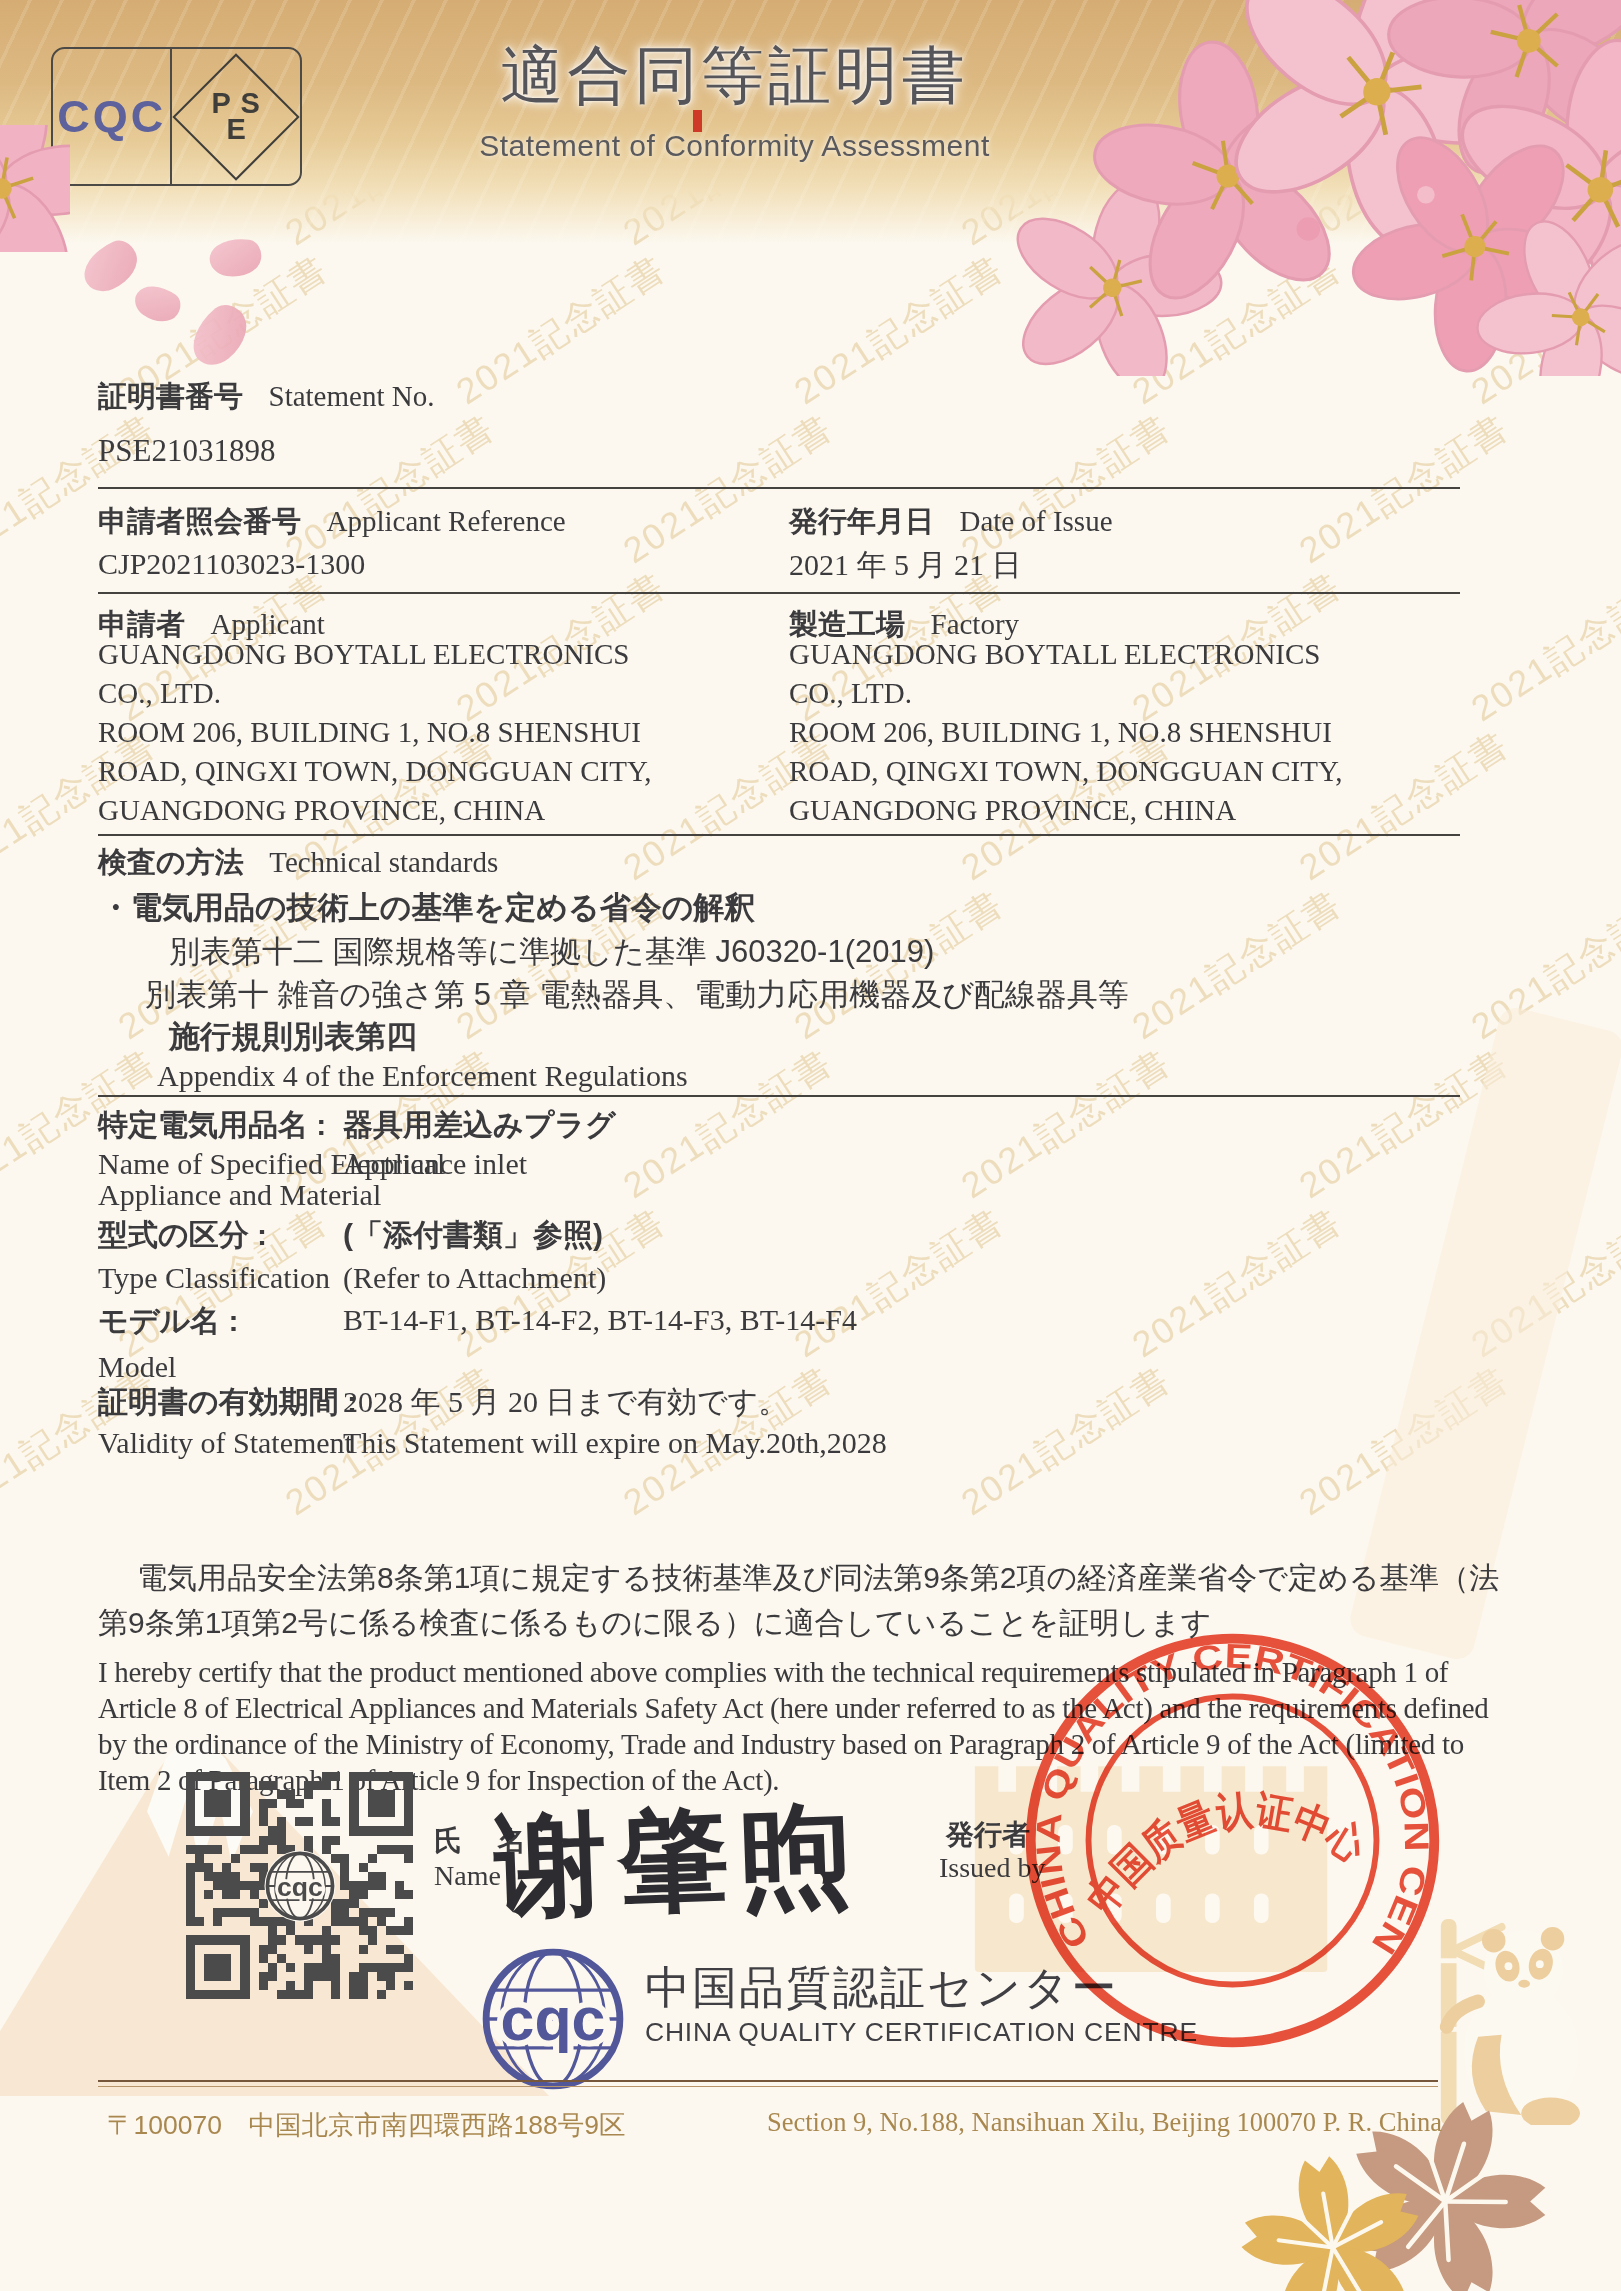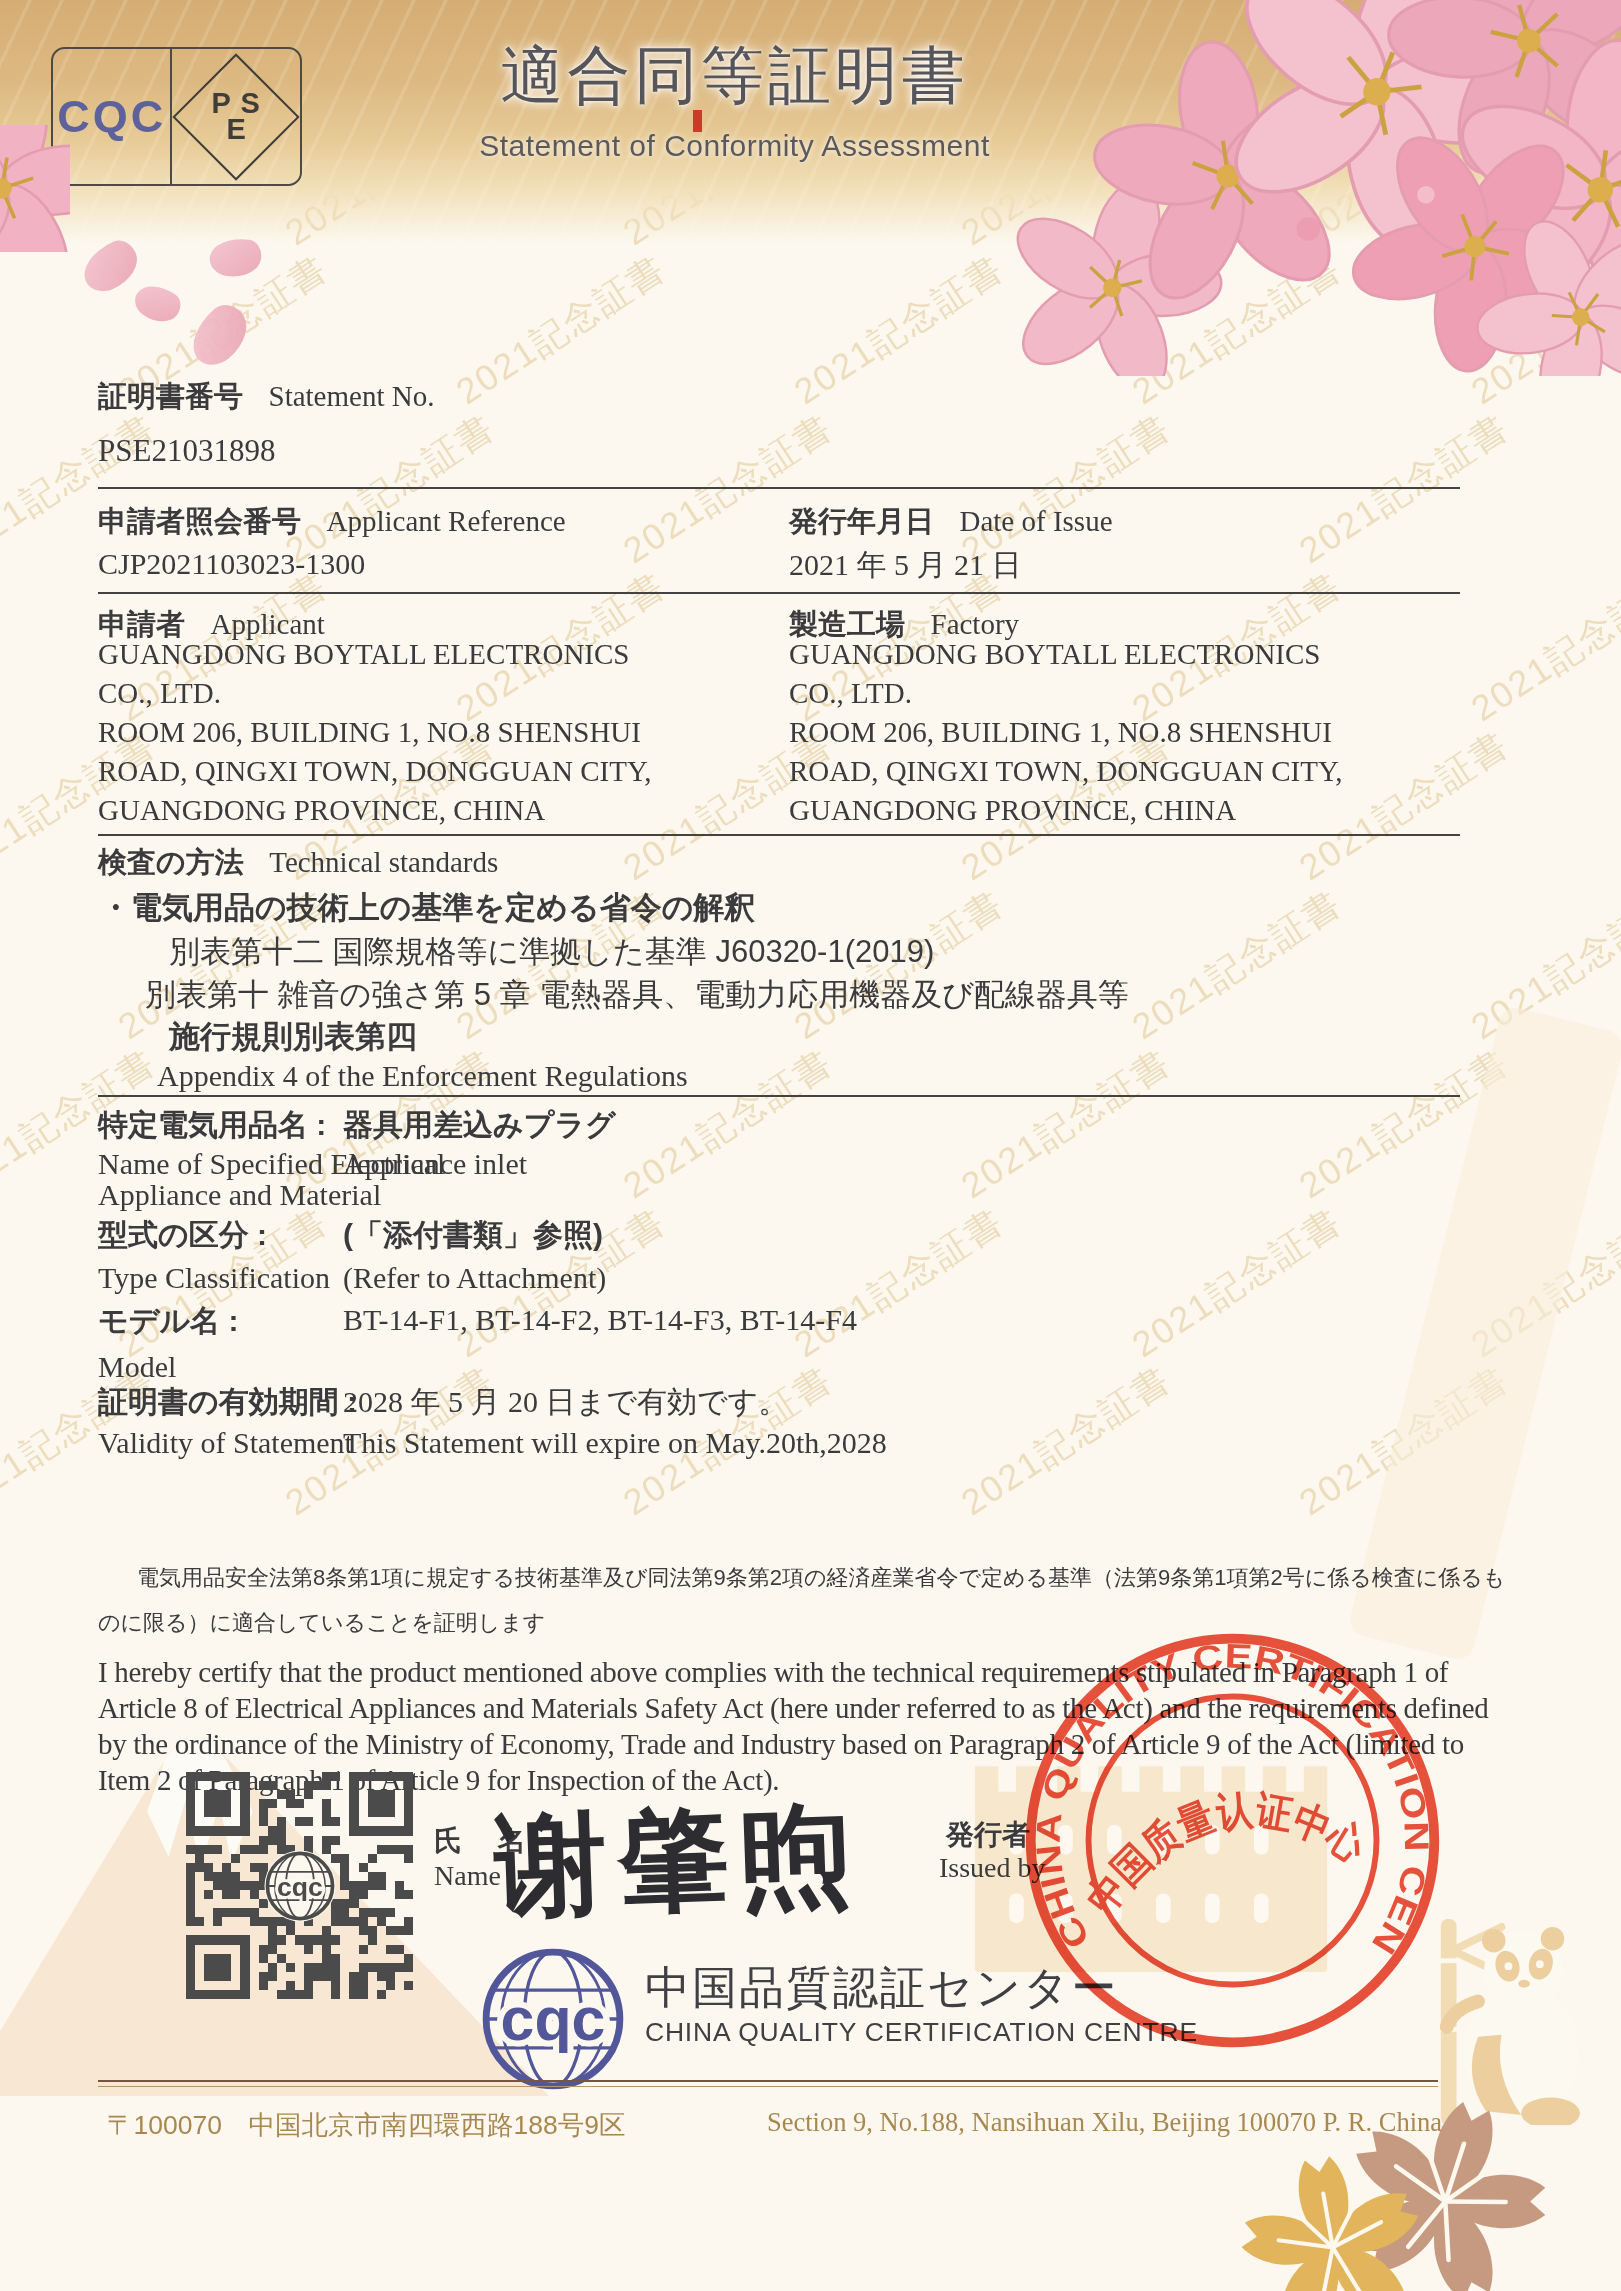--- a/index.html
+++ b/index.html
@@ -330,21 +330,21 @@
 
   <div class="abs jp val" style="left:98px;top:1301px;font-weight:600;">モデル名 :</div>
   <div class="abs en val" style="left:343px;top:1303px;">BT-14-F1, BT-14-F2, BT-14-F3, BT-14-F4</div>
   <div class="abs en val" style="left:98px;top:1350px;">Model</div>
 
   <div class="abs jp val" style="left:98px;top:1382px;font-weight:600;">証明書の有効期間 :</div>
   <div class="abs en val" style="left:343px;top:1382px;">2028 年 5 月 20 日まで有効です。</div>
   <div class="abs en val" style="left:98px;top:1426px;">Validity of Statement</div>
   <div class="abs en val" style="left:343px;top:1426px;">This Statement will expire on May.20th,2028</div>
 
-  <div class="abs jp para" style="left:98px;top:1555px;width:1419px;text-indent:39px;line-height:45px;font-size:22px;">電気用品安全法第8条第1項に規定する技術基準及び同法第9条第2項の経済産業省令で定める基準（法第9条第1項第2号に係る検査に係るものに限る）に適合していることを証明します</div>
+  <div class="abs jp para" style="left:98px;top:1555px;width:1419px;text-indent:39px;line-height:45px;font-size:30px;">電気用品安全法第8条第1項に規定する技術基準及び同法第9条第2項の経済産業省令で定める基準（法第9条第1項第2号に係る検査に係るものに限る）に適合していることを証明します</div>
   <div class="abs en para" style="left:98px;top:1654px;width:1419px;line-height:36px;font-size:29px;letter-spacing:-0.3px;">I hereby certify that the product mentioned above complies with the technical requirements stipulated in Paragraph 1 of Article 8 of Electrical Appliances and Materials Safety Act (here under referred to as the Act) and the requirements defined by the ordinance of the Ministry of Economy, Trade and Industry based on Paragraph 2 of Article 9 of the Act (limited to Item 2 of Paragraph 1 of Article 9 for Inspection of the Act).</div>
 
   <div class="qr-wrap">
     <svg viewBox="0 0 25 25" shape-rendering="crispEdges">
         <rect x="0.5" y="0.5" width="6" height="6" fill="none" stroke="#4b4b4b" stroke-width="1"></rect>
         <rect x="2" y="2" width="3" height="3" fill="#4b4b4b"></rect>
         <rect x="18.5" y="0.5" width="6" height="6" fill="none" stroke="#4b4b4b" stroke-width="1"></rect>
         <rect x="20" y="2" width="3" height="3" fill="#4b4b4b"></rect>
         <rect x="0.5" y="18.5" width="6" height="6" fill="none" stroke="#4b4b4b" stroke-width="1"></rect>
         <rect x="2" y="20" width="3" height="3" fill="#4b4b4b"></rect>

